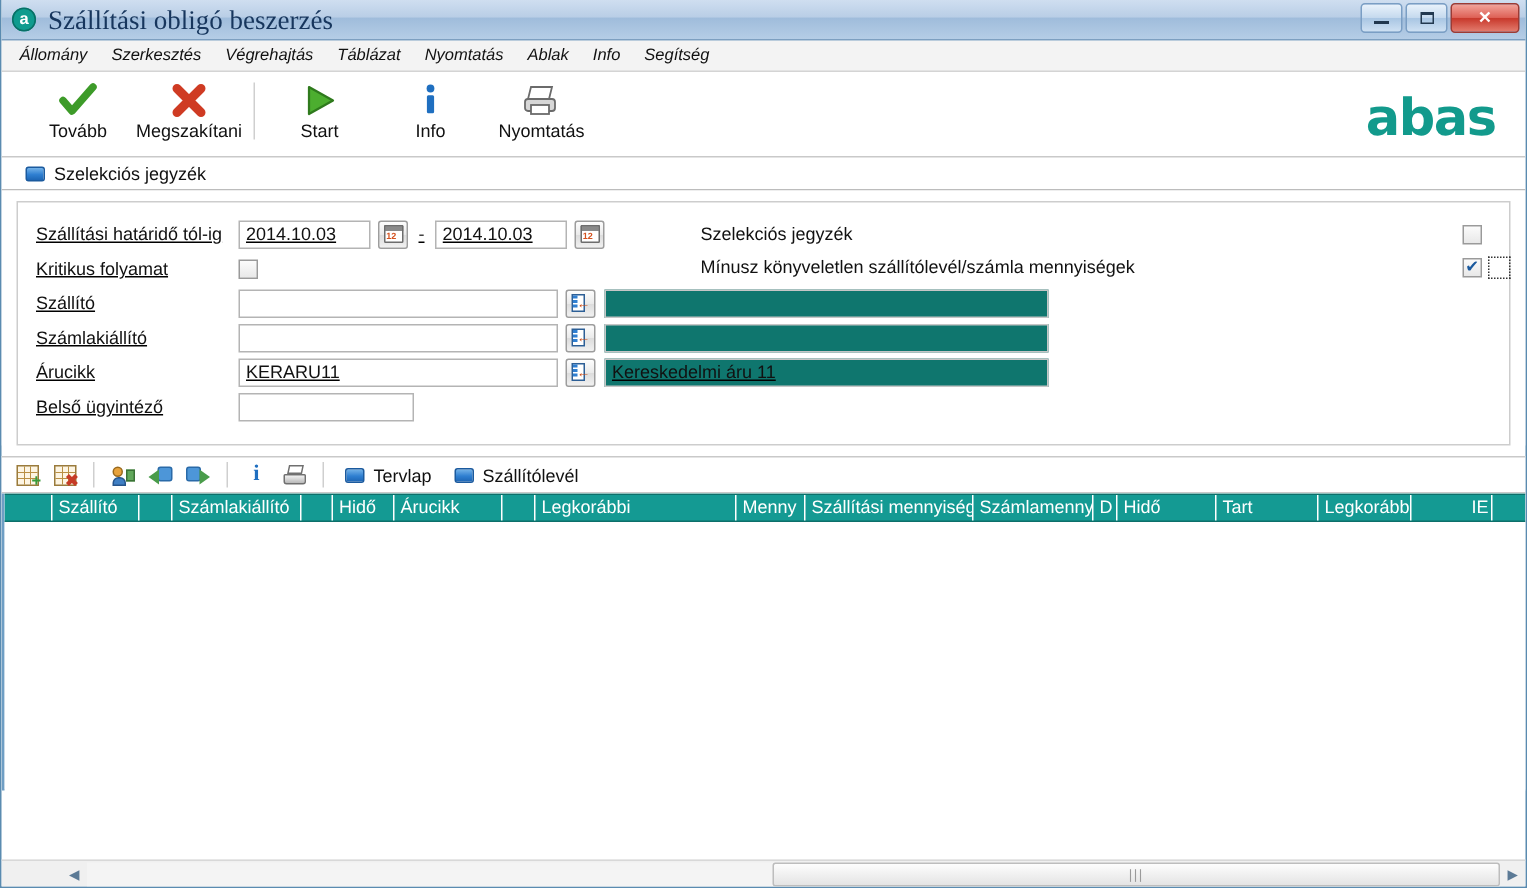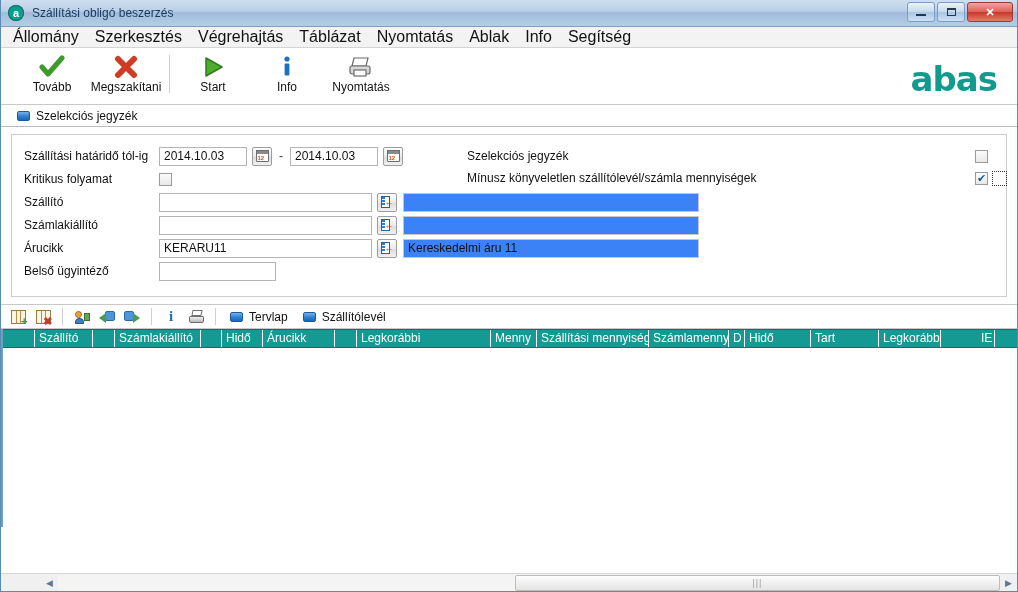--- a/index.html
+++ b/index.html
@@ -34,23 +34,24 @@
     background: #0f9b8e;
     color: #ffffff;
     font-size: 11px; font-weight: bold;
     display: flex; align-items: center; justify-content: center;
     line-height: 1;
     flex: none;
     box-shadow: 0 0 0 1px #0a6f66 inset;
   }
   .title-text {
     margin-left: 8px;
-    font-size: 12px;
+    font-size: 18px;
     color: #17365d;
     white-space: nowrap;
+    font-family: Liberation Serif, serif;
   }
   .win-buttons {
     position: absolute; right: 4px; top: 2px;
     display: flex; gap: 2px; align-items: center;
   }
   .win-btn {
     width: 28px; height: 20px;
     border: 1px solid #7a9ec4;
     border-radius: 3px;
     background: linear-gradient(to bottom, #e9f2fb 0%, #c6daee 48%, #a9c6e3 52%, #cfe1f3 100%);
@@ -72,24 +73,25 @@
   
   .menubar {
     height: 21px;
     background: #f3f3f3;
     border-bottom: 1px solid #d4d4d4;
     display: flex; align-items: center;
     padding: 0 4px;
   }
   .menu-item {
     padding: 2px 8px;
-    font-size: 16px;
+    font-size: 11px;
     color: #111111;
     white-space: nowrap;
     cursor: default;
+    font-style: italic;
   }
 
   
   .toolbar {
     height: 57px;
     background: #ffffff;
     border-bottom: 1px solid #c9c9c9;
     display: flex; align-items: flex-start;
     position: relative;
     padding-left: 14px;
@@ -135,38 +137,38 @@
   }
 
   
   .formwrap { padding: 7px 10px 0 10px; background:#ffffff; }
   .panel {
     border: 1px solid #cdcdcd;
     background: #ffffff;
     height: 163px;
     position: relative;
   }
-  .panel-inner { padding: 10px 0 0 12px; position: relative; height: 100%; }
+  .panel-inner { padding: 10px 0 0 12px; position: relative; height: 100%; text-decoration: underline; }
 
   .frow { display: flex; align-items: center; height: 22px; margin-bottom: 1px; }
   .flabel {
     width: 135px; font-size: 12px; color: #111111; white-space: nowrap;
   }
   .inp {
     height: 19px;
     border: 1px solid #b4b4b4;
     background: #ffffff;
     font-size: 12px;
     color: #111111;
     padding: 1px 4px;
     line-height: 17px;
     font-family: "Liberation Sans", sans-serif;
     outline: none;
   }
-  .inp.ro { background: #3b82f6; border-color: #c6c6c6; color: #111111; }
+  .inp.ro { background: #0f766e; border-color: #c6c6c6; color: #111111; }
   .inp.date { width: 88px; }
   .inp.wide { width: 213px; }
   .inp.desc { width: 296px; }
   .inp.small { width: 117px; }
   .dash { margin: 0 7px; color: #333; font-size: 12px; }
 
   .icobtn {
     width: 20px; height: 19px;
     border: 1px solid #9d9d9d;
     border-radius: 2px;

